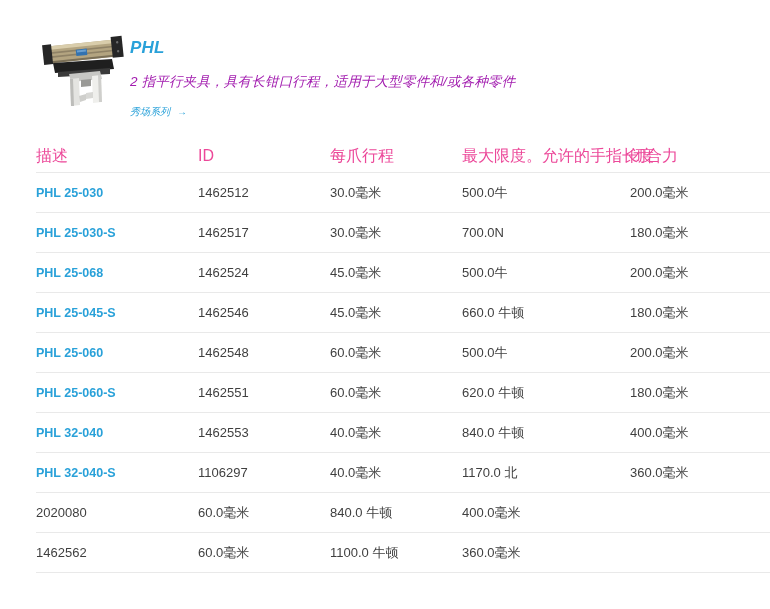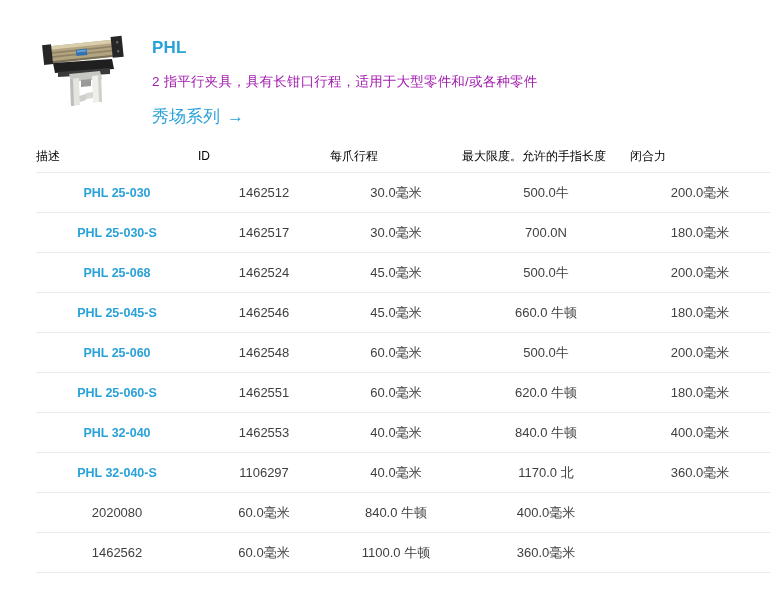--- a/index.html
+++ b/index.html
@@ -10,48 +10,48 @@
     overflow: hidden;
     position: relative;
   }
 
   
   .header-section { position: relative; height: 140px; }
   .product-image {
     position: absolute; left: 36px; top: 22px;
     width: 92px; height: 88px; cursor: pointer;
   }
-  .header-text { position: absolute; left: 152px; top: 38px; }
+  .header-text { position: absolute; left: 130px; top: 38px; font-style: italic; }
   .series-title {
     font-size: 17px; font-weight: bold; color: #29a1d9;
     letter-spacing: 0.2px; cursor: pointer;
   }
   .series-desc {
     margin-top: 15px; font-size: 13.5px; color: #a21caf;
     letter-spacing: 0.2px;
   }
   .series-link {
-    margin-top: 14px; font-size: 17px; color: #29a1d9;
+    margin-top: 14px; font-size: 10px; color: #29a1d9;
     cursor: pointer; display: inline-block;
   }
   .series-link .arrow { margin-left: 7px; font-weight: bold; }
 
   
   .product-table { margin-left: 36px; width: 734px; }
   .t-row {
     display: grid;
     grid-template-columns: 162px 132px 132px 168px 140px;
     align-items: center;
     border-bottom: 1px solid #e9e9e9;
   }
   .t-head { height: 33px; }
   .t-head .t-cell {
-    font-size: 12px; color: #000000; font-weight: normal;
+    font-size: 16px; color: #ec4899; font-weight: normal;
   }
-  .t-body .t-row { height: 40px; text-align: center; }
+  .t-body .t-row { height: 40px; }
   .t-cell { font-size: 13px; color: #3f3f3f; white-space: nowrap; }
   .t-cell.desc a, .t-cell.desc span {
     font-weight: bold; color: #29a1d9; text-decoration: none; cursor: pointer;
     font-size: 12.5px;
   }
 </style>
 </head>
 <body>
 
 <div class="header-section">

